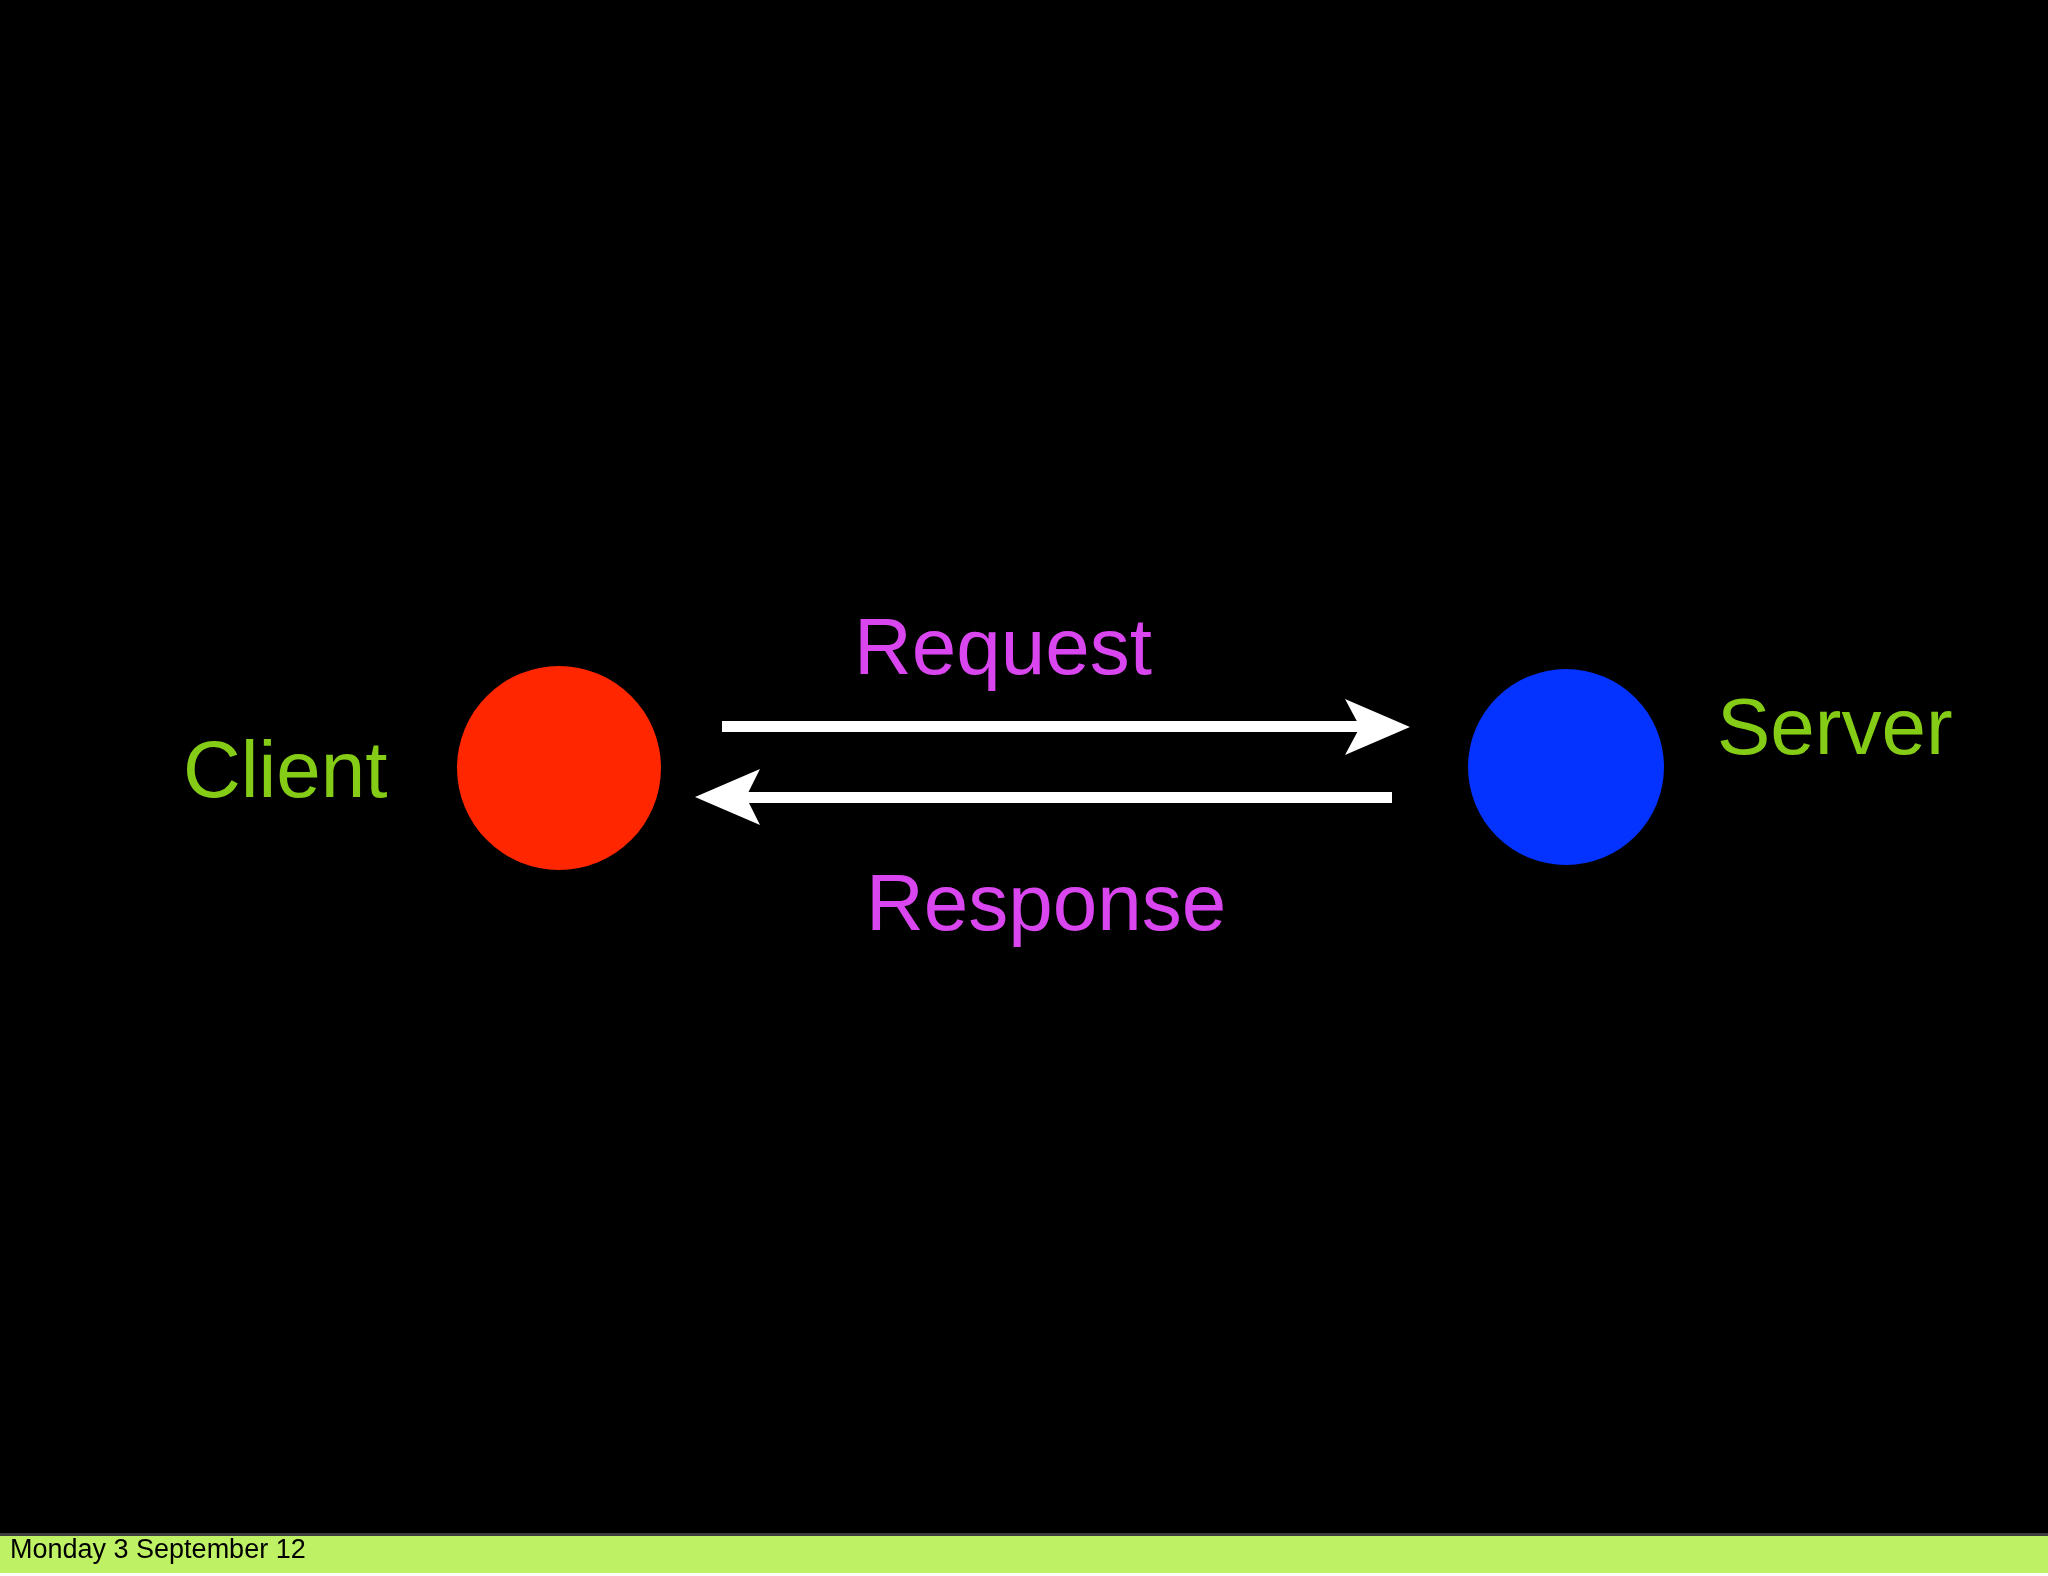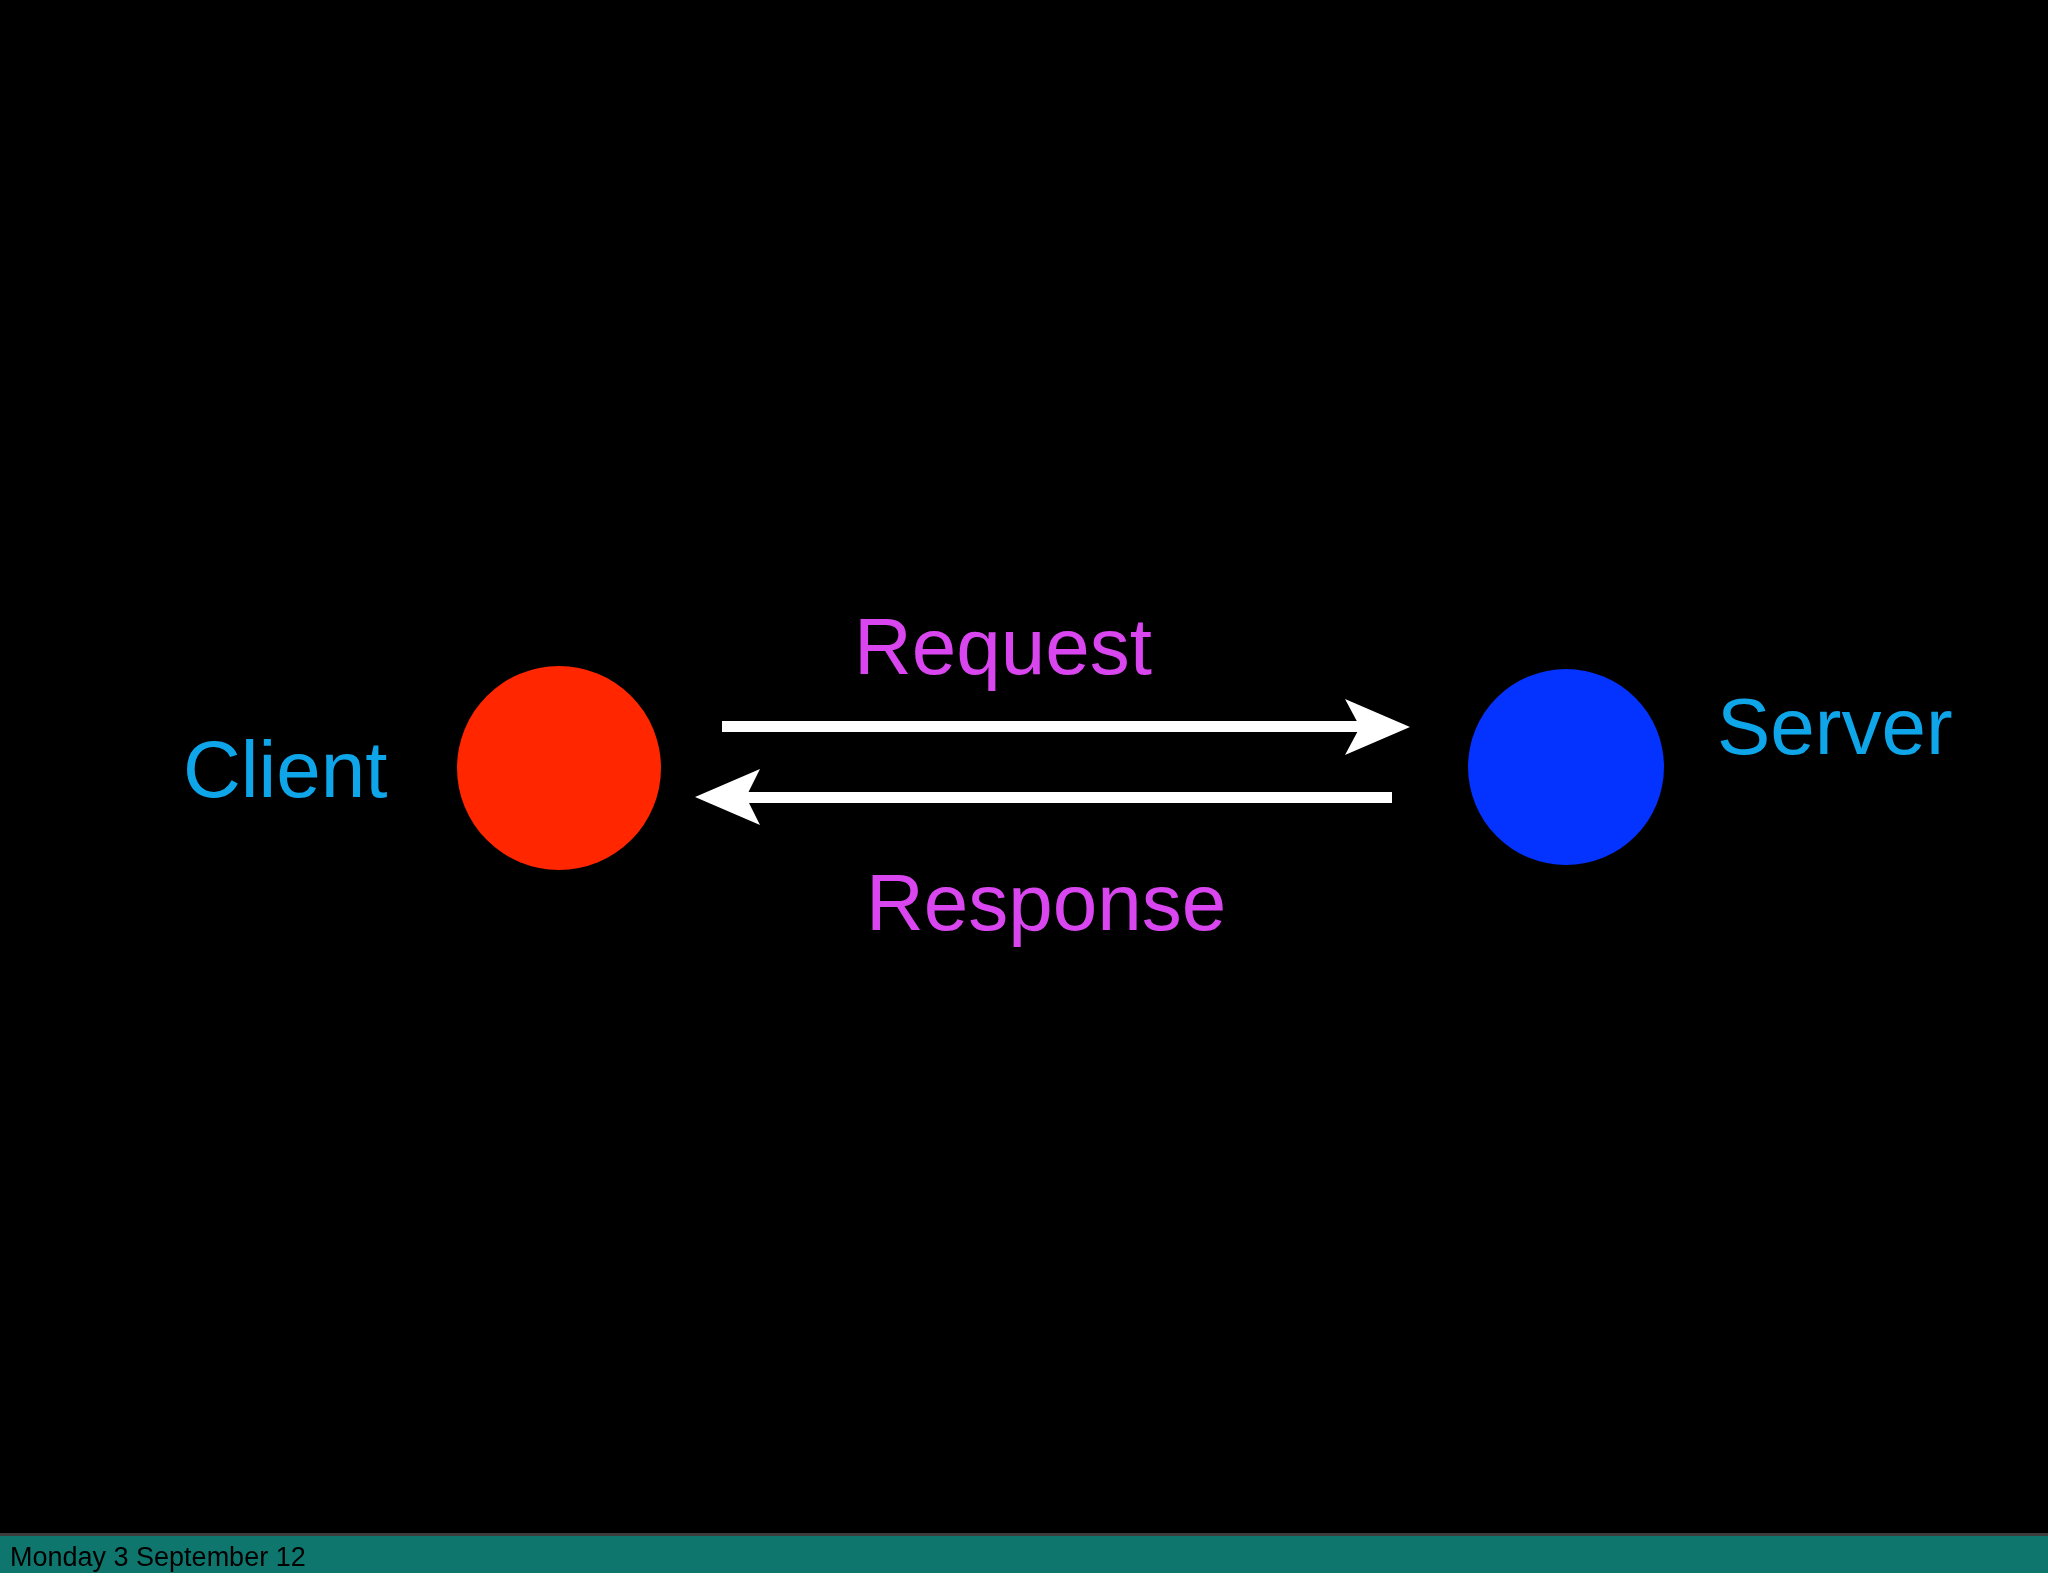--- a/index.html
+++ b/index.html
@@ -25,42 +25,42 @@
     left: 0;
     top: 0;
     width: 2048px;
     height: 1536px;
     display: block;
   }
   .node-label {
     position: absolute;
     font-size: 80px;
     line-height: 1.15;
-    color: #0ea5e9;
+    color: #84cc16;
     white-space: nowrap;
     letter-spacing: 0px;
   }
   .arrow-label {
     position: absolute;
     font-size: 80px;
     line-height: 1.15;
     color: #d946ef;
     white-space: nowrap;
     transform: translateX(-50%);
   }
   #client-label { left: 183px; top: 724px; }
   #server-label { left: 1717px; top: 681px; }
   #request-label { left: 1003px; top: 601px; }
   #response-label { left: 1046px; top: 857px; }
   .footer {
     width: 2048px;
     height: 37px;
-    background: #0f766e;
+    background: #bef264;
     display: flex;
-    align-items: flex-end;
+    align-items: flex-start;
     box-sizing: border-box;
     padding-left: 10px;
   }
   .footer-date {
     font-size: 27px;
     color: #000000;
     line-height: 1;
     padding-bottom: 2px;
   }
 </style>

